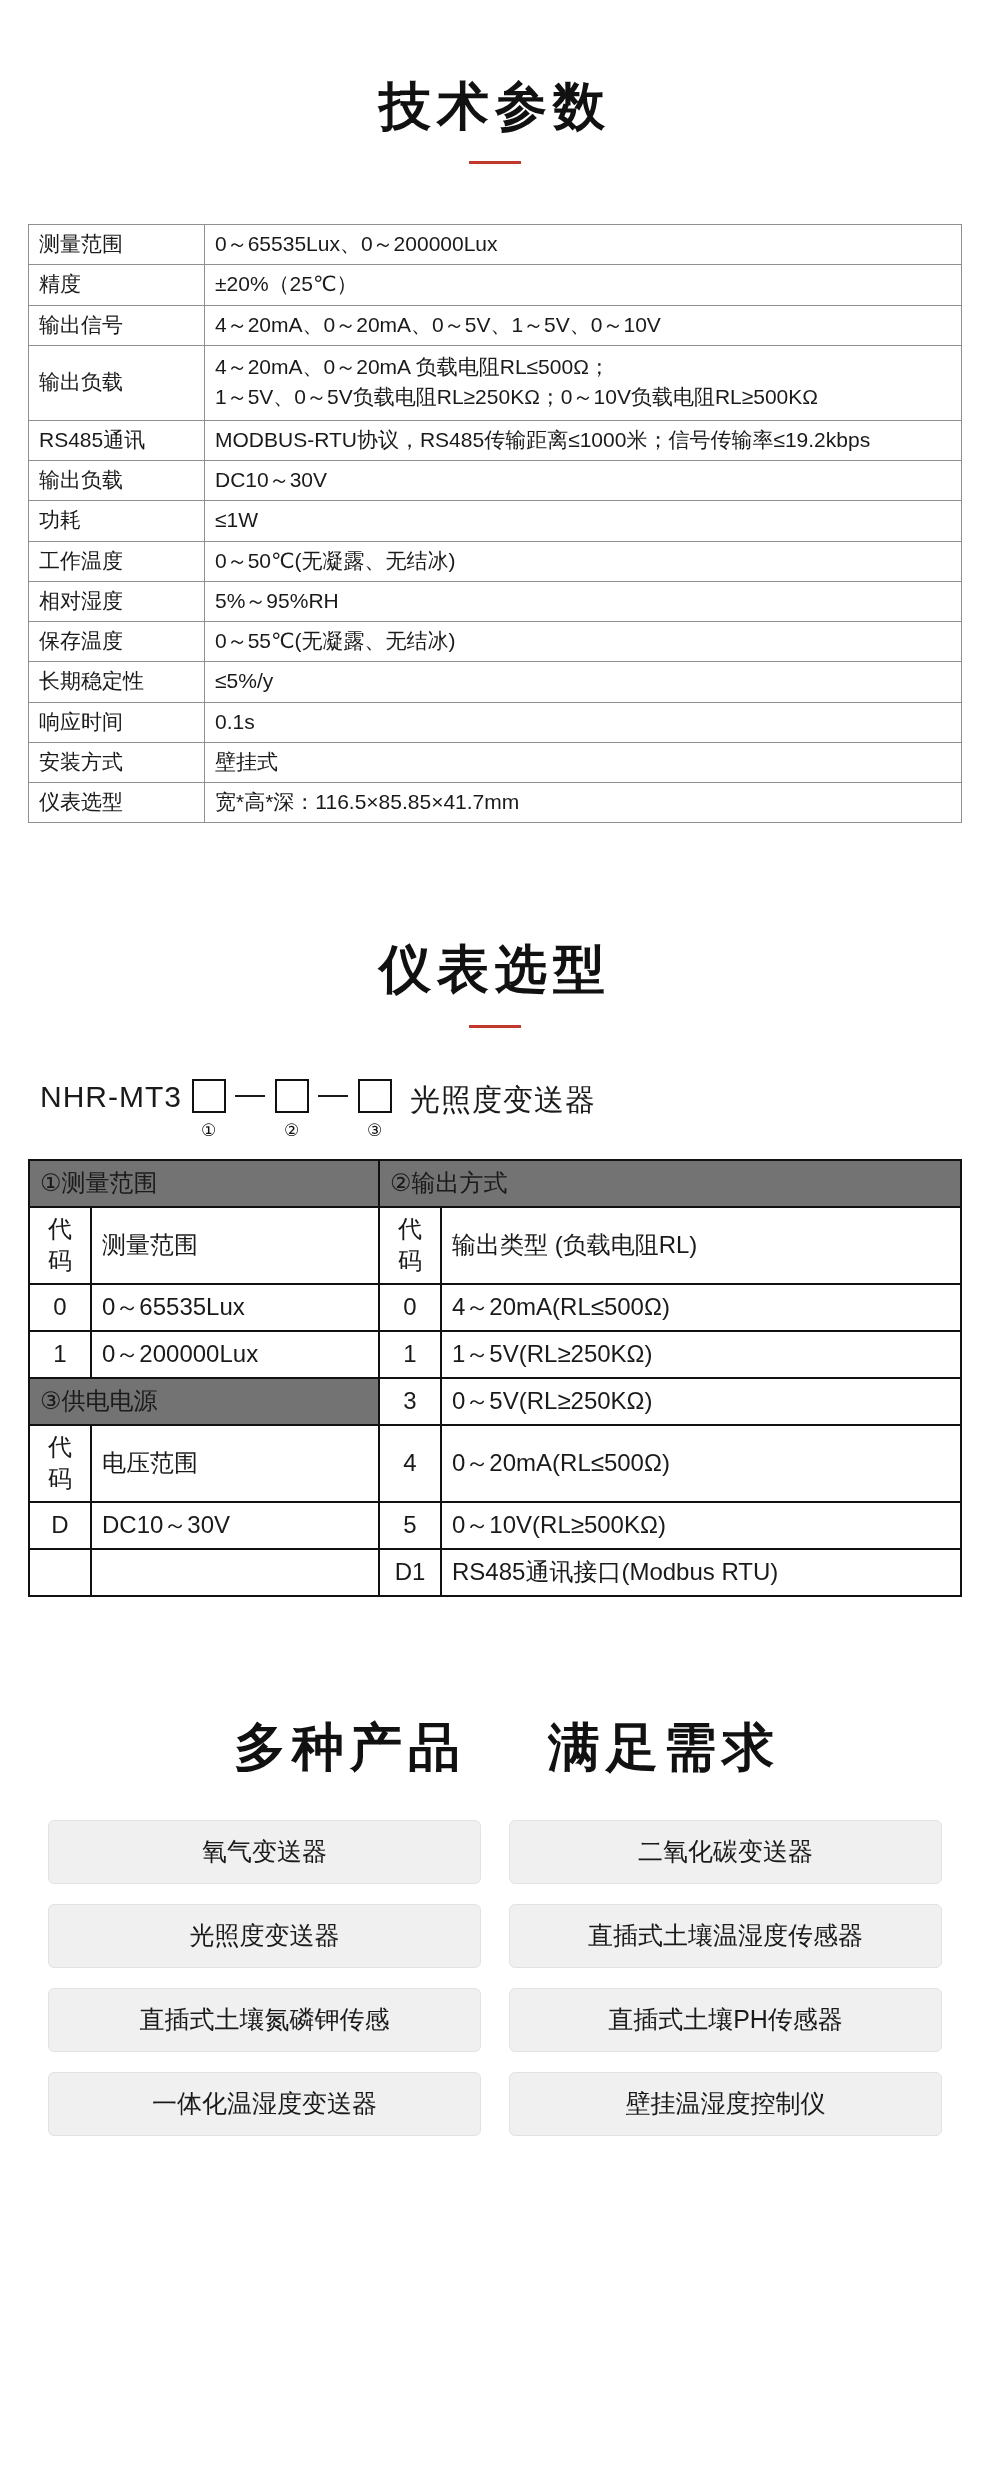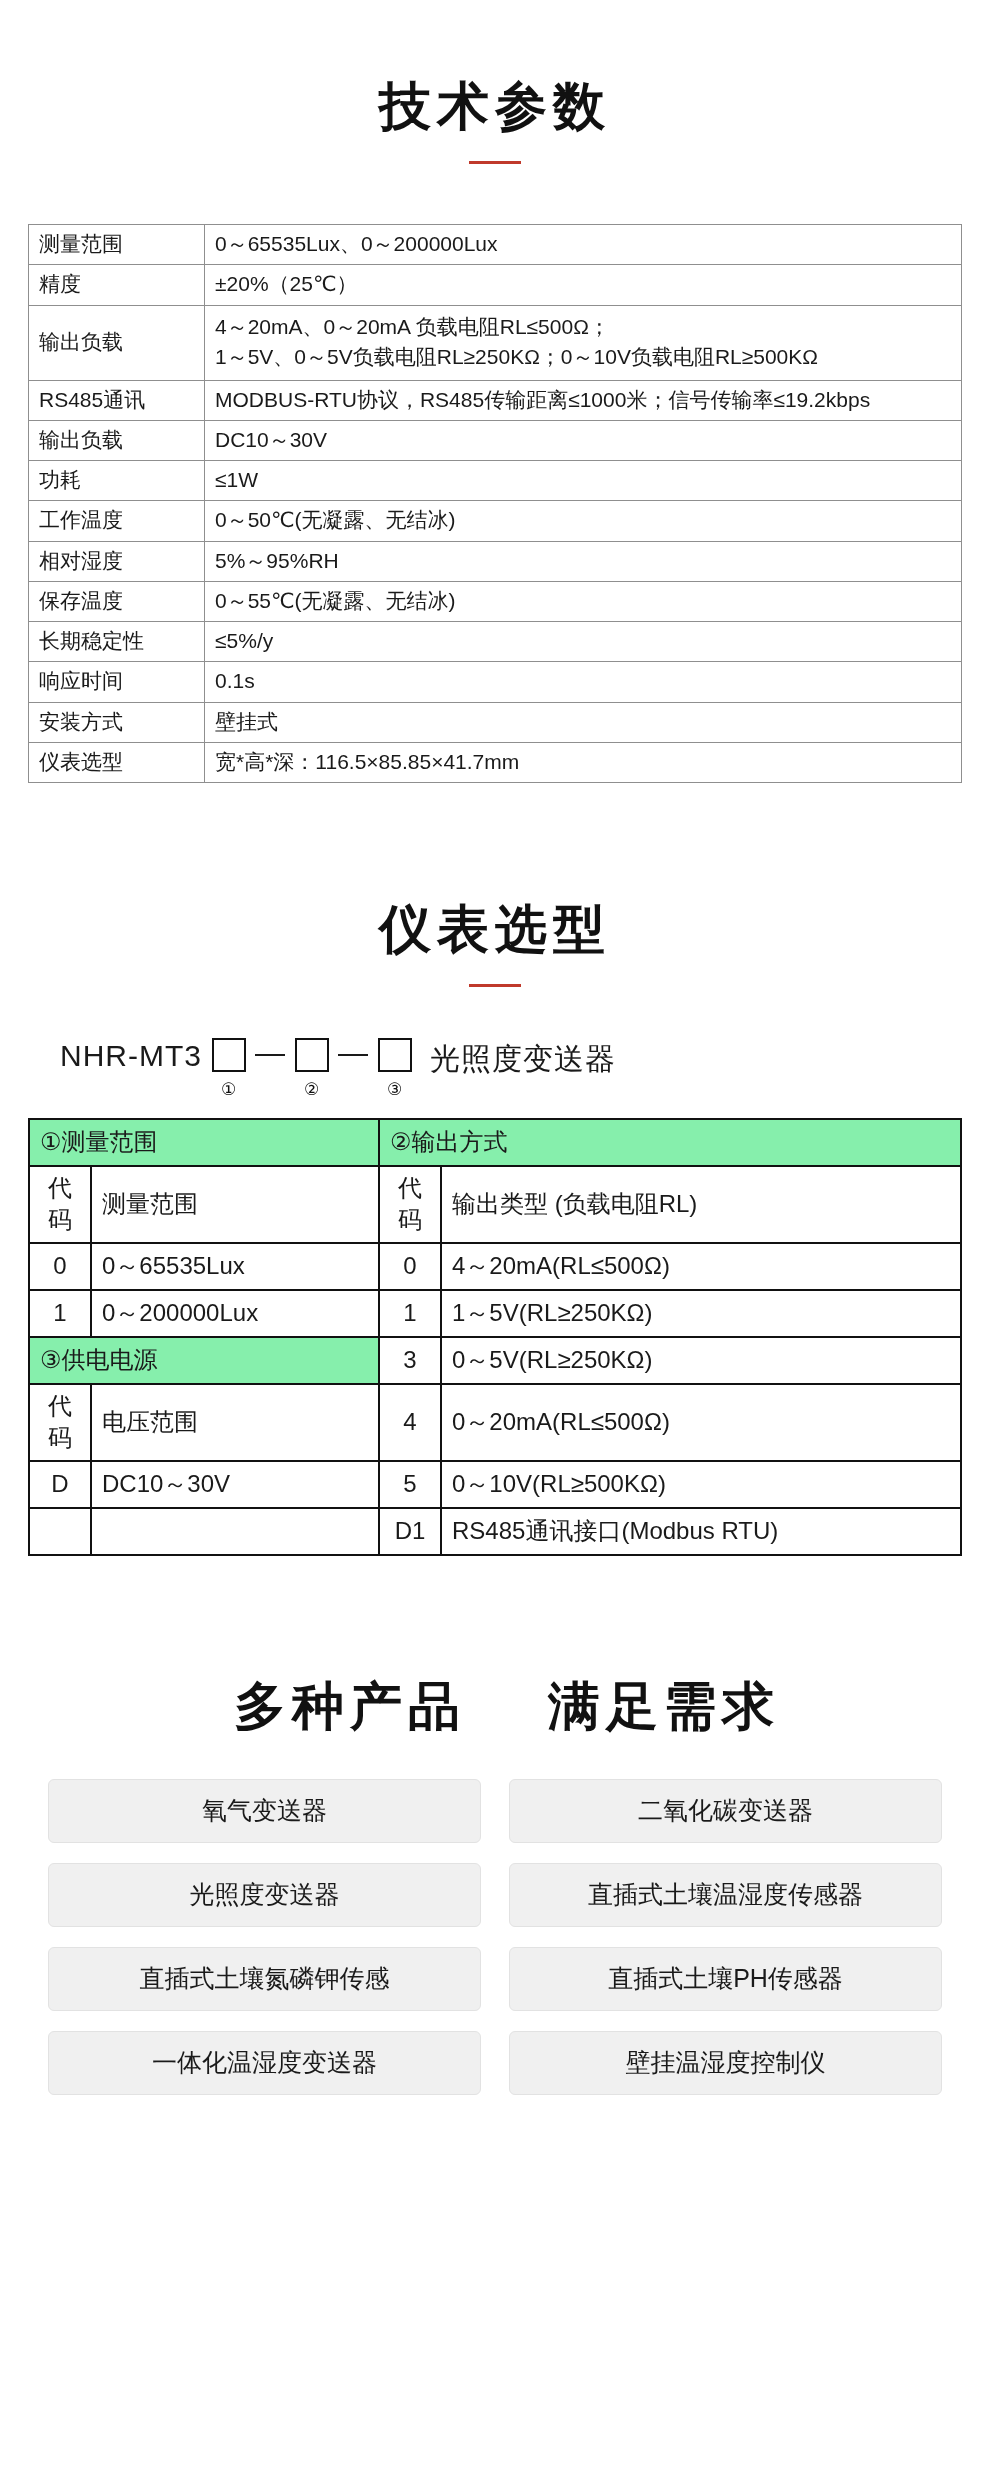--- a/index.html
+++ b/index.html
@@ -46,21 +46,21 @@
     background:#ffffff;
   }
   table.spec td.k{
     width:155px;
     white-space:nowrap;
   }
   table.spec td.v{white-space:normal;}
   .v-two{line-height:1.45;}
 
   
-  .model-wrap{padding:46px 40px 0 60px;}
+  .model-wrap{padding:46px 40px 0 40px;}
   .model-line{
     display:flex;
     align-items:flex-start;
     font-size:30px;
     letter-spacing:1px;
   }
   .model-code{
     font-size:30px;
     padding-top:6px;
     white-space:nowrap;
@@ -97,21 +97,21 @@
     font-size:24px;
     table-layout:fixed;
   }
   table.sel td{
     border:2px solid #111111;
     padding:5px 10px 6px 10px;
     vertical-align:middle;
     background:#ffffff;
     height:34px;
   }
-  table.sel td.hdr{background:#86efac;font-weight:normal;}
+  table.sel td.hdr{background:#737373;font-weight:normal;}
   .c-code{width:62px;text-align:center;}
   .c-range{width:288px;}
   .c-code2{width:62px;text-align:center;}
   .c-out{}
 
   
   .prod-wrap{padding:44px 48px 70px 24px;}
   .prod-grid{
     display:grid;
     grid-template-columns:1fr 1fr;
@@ -140,20 +140,24 @@
     <div class="spec-wrap">
       <table class="spec">
         <tbody>
           <tr>
             <td class="k">测量范围</td>
             <td class="v">0～65535Lux、0～200000Lux</td>
           </tr>
           <tr>
             <td class="k">精度</td>
             <td class="v">±20%（25℃）</td>
+          </tr>
+          <tr>
+            <td class="k">输出信号</td>
+            <td class="v">4～20mA、0～20mA、0～5V、1～5V、0～10V</td>
           </tr>
           <tr>
             <td class="k">输出负载</td>
             <td class="v v-two">
               <div>4～20mA、0～20mA 负载电阻RL≤500Ω；</div>
               <div>1～5V、0～5V负载电阻RL≥250KΩ；0～10V负载电阻RL≥500KΩ</div>
             </td>
           </tr>
           <tr>
             <td class="k">RS485通讯</td>

